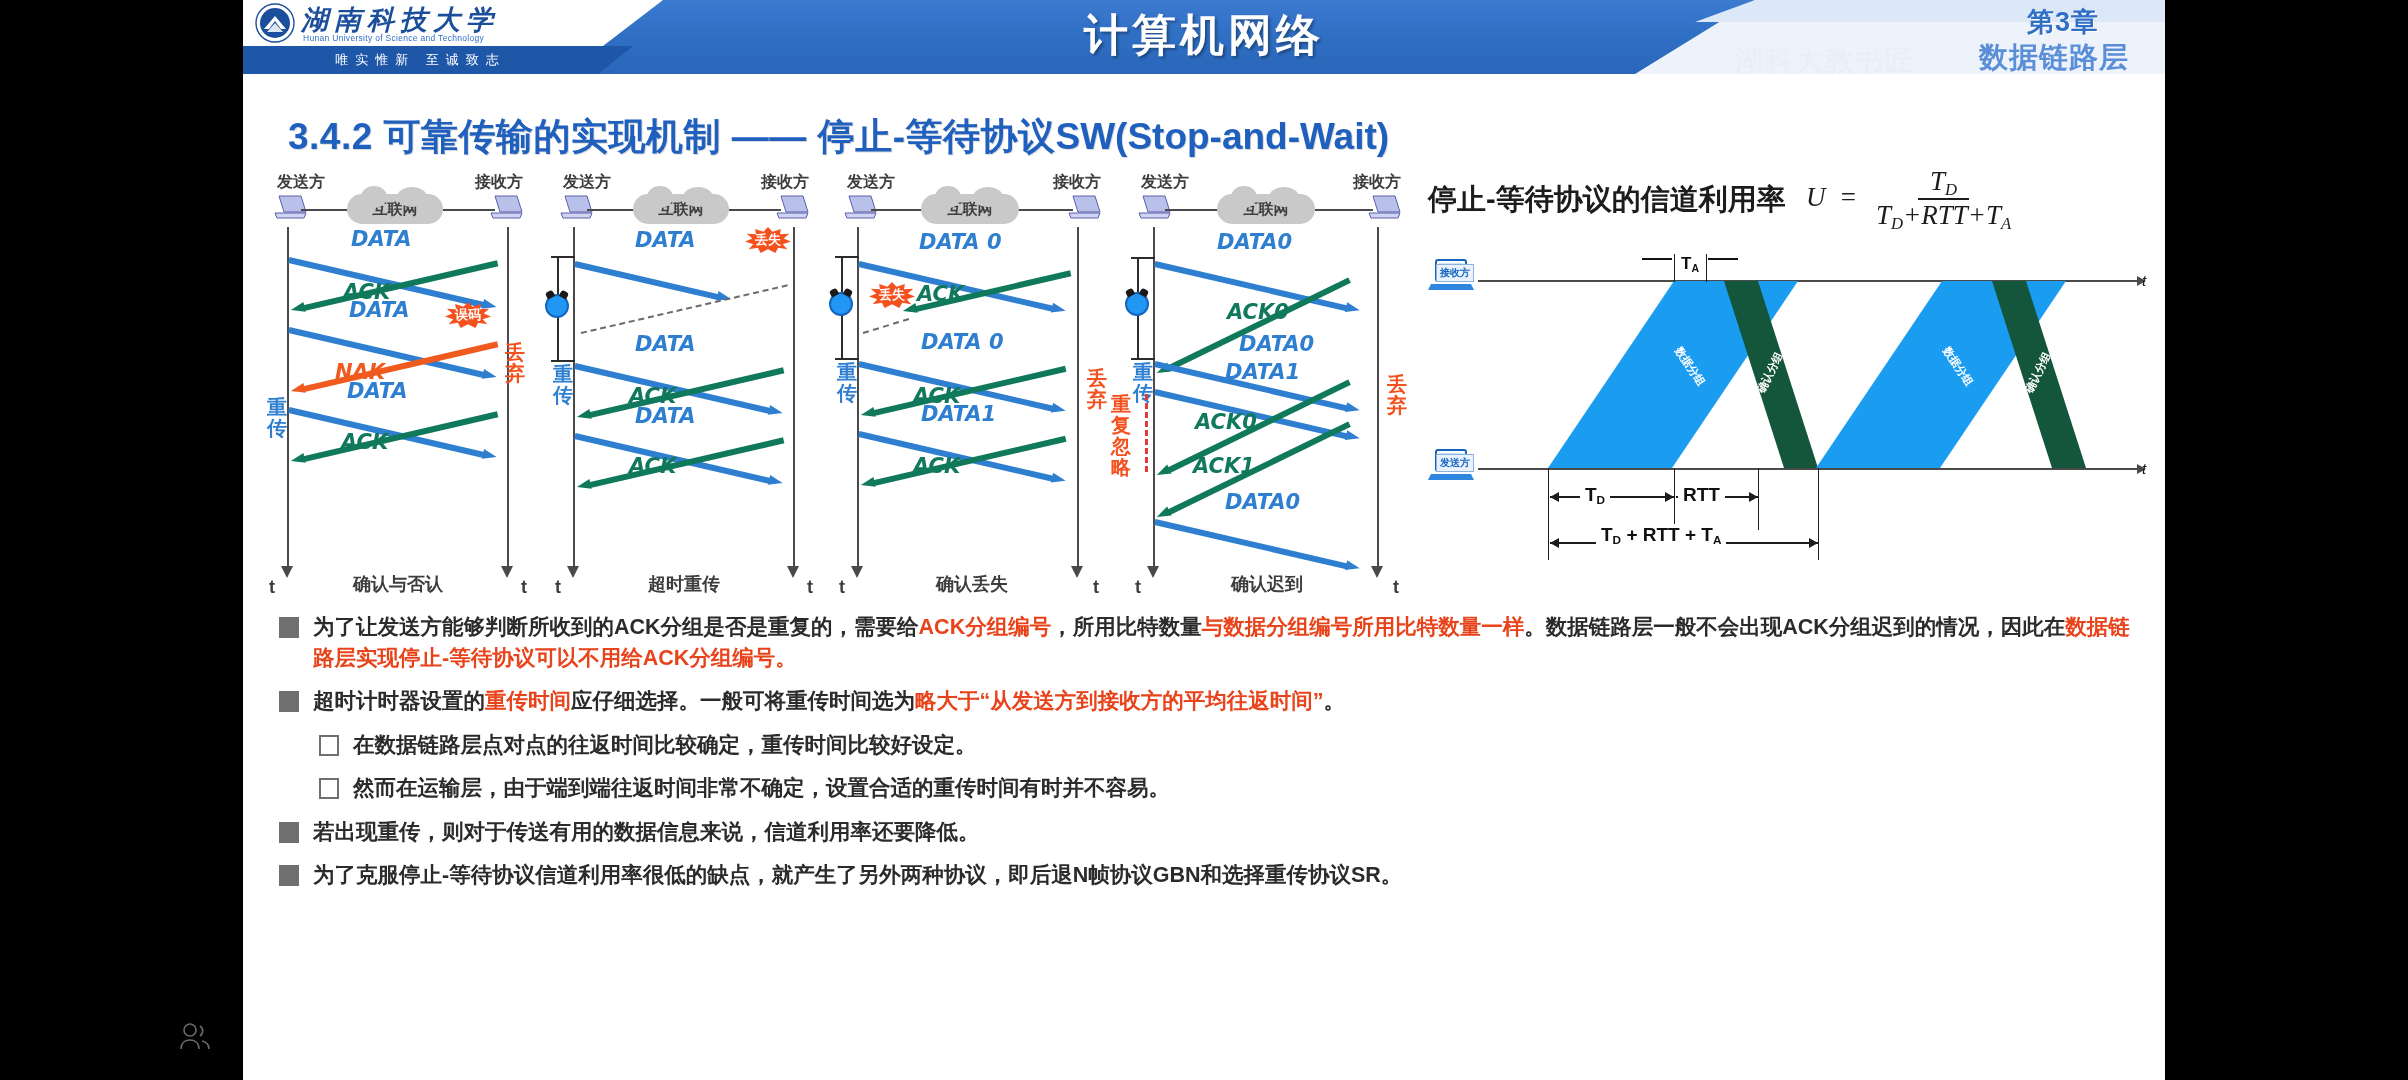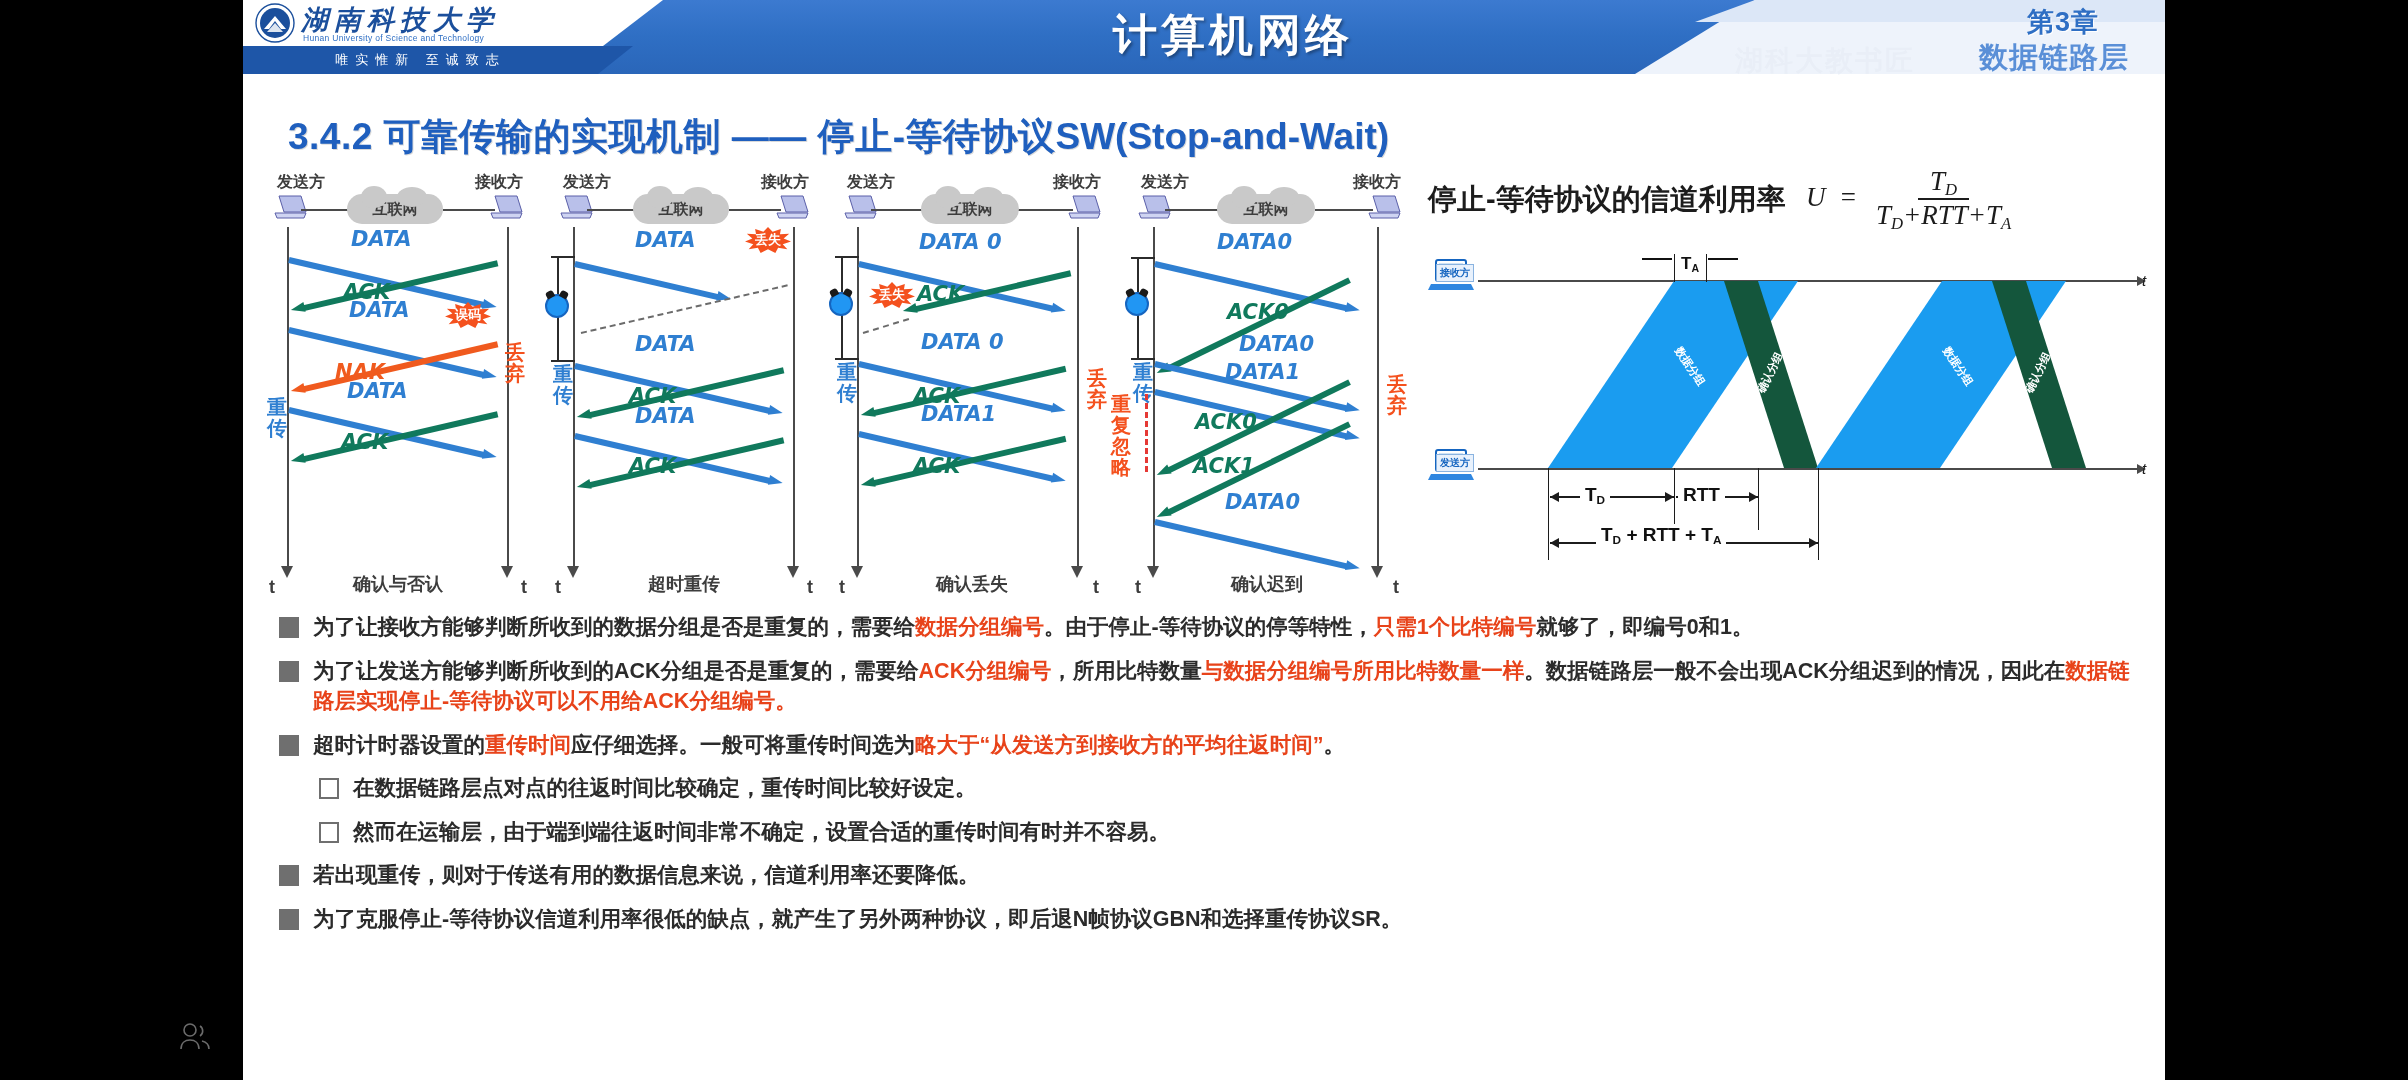--- a/index.html
+++ b/index.html
@@ -34,21 +34,21 @@
 
   
   #hdr-wedge { position:absolute; right:0; top:0; width:530px; height:74px;
       background:#eef3fb;
       clip-path:polygon(120px 0, 530px 0, 530px 74px, 0 74px); }
   #hdr-wedge2 { position:absolute; right:0; top:0; width:470px; height:22px;
       background:#dce7f7; clip-path:polygon(60px 0,470px 0,470px 22px,0 22px);}
 
   #hdr-title { position:absolute; left:0; top:6px; width:1922px; text-align:center;
       font-size:44px; font-weight:700; color:#fff; letter-spacing:4px;
-      text-shadow:2px 2px 3px rgba(0,0,0,.35);margin-left:29px; }
+      text-shadow:2px 2px 3px rgba(0,0,0,.35); }
 
   #chapter { position:absolute; right:66px; top:4px; font-size:27px; font-weight:700;
       color:#2f6fc4; letter-spacing:1px; text-shadow:1px 1px 0 #fff; }
   #chapter-sub { position:absolute; right:36px; top:38px; font-size:29px; font-weight:700;
       color:#3a7ad0; letter-spacing:1px; opacity:.82; white-space:nowrap;}
   #wm-brand { position:absolute; right:250px; top:42px; font-size:28px; font-weight:700;
       color:#e9eef7; letter-spacing:2px; white-space:nowrap; opacity:.95;}
 
   
   #sec-title { position:absolute; left:45px; top:112px; font-size:37px; font-weight:700;
@@ -554,21 +554,20 @@
       <div class="dimtxt" style="left:152px; top:304px;">T<sub class="d">D</sub></div>
 
       <div class="dimline" style="left:248px; top:316px; width:82px;"></div>
       <div class="dimtxt" style="left:250px; top:304px;">RTT</div>
 
       <div class="dimline" style="left:122px; top:362px; width:268px;"></div>
       <div class="dimtxt" style="left:168px; top:344px;">T<sub class="d">D</sub> + RTT + T<sub class="d">A</sub></div>
     </div>
 
     <div id="bullets">
-        <div class="bl"><span class="mk"></span><span><span>为了让接收方能够判断所收到的数据分组是否是重复的，需要给</span><span class="r">数据分组编号</span><span>。由于停止-等待协议的停等特性，</span><span class="r">只需1个比特编号</span><span>就够了，即编号0和1。</span></span></div>
         <div class="bl"><span class="mk"></span><span><span>为了让发送方能够判断所收到的ACK分组是否是重复的，需要给</span><span class="r">ACK分组编号</span><span>，所用比特数量</span><span class="r">与数据分组编号所用比特数量一样</span><span>。数据链路层一般不会出现ACK分组迟到的情况，因此在</span><span class="r">数据链路层实现停止-等待协议可以不用给ACK分组编号。</span></span></div>
         <div class="bl"><span class="mk"></span><span><span>超时计时器设置的</span><span class="r">重传时间</span><span>应仔细选择。一般可将重传时间选为</span><span class="r">略大于“从发送方到接收方的平均往返时间”</span><span>。</span></span></div>
         <div class="bl sub2"><span class="mk"></span><span><span>在数据链路层点对点的往返时间比较确定，重传时间比较好设定。</span></span></div>
         <div class="bl sub2"><span class="mk"></span><span><span>然而在运输层，由于端到端往返时间非常不确定，设置合适的重传时间有时并不容易。</span></span></div>
         <div class="bl"><span class="mk"></span></div>
         <div class="bl"><span class="mk"></span><span><span>若出现重传，则对于传送有用的数据信息来说，信道利用率还要降低。</span></span></div>
         <div class="bl"><span class="mk"></span><span><span>为了克服停止-等待协议信道利用率很低的缺点，就产生了另外两种协议，即后退N帧协议GBN和选择重传协议SR。</span></span></div>
       </div>
 
   </div>

